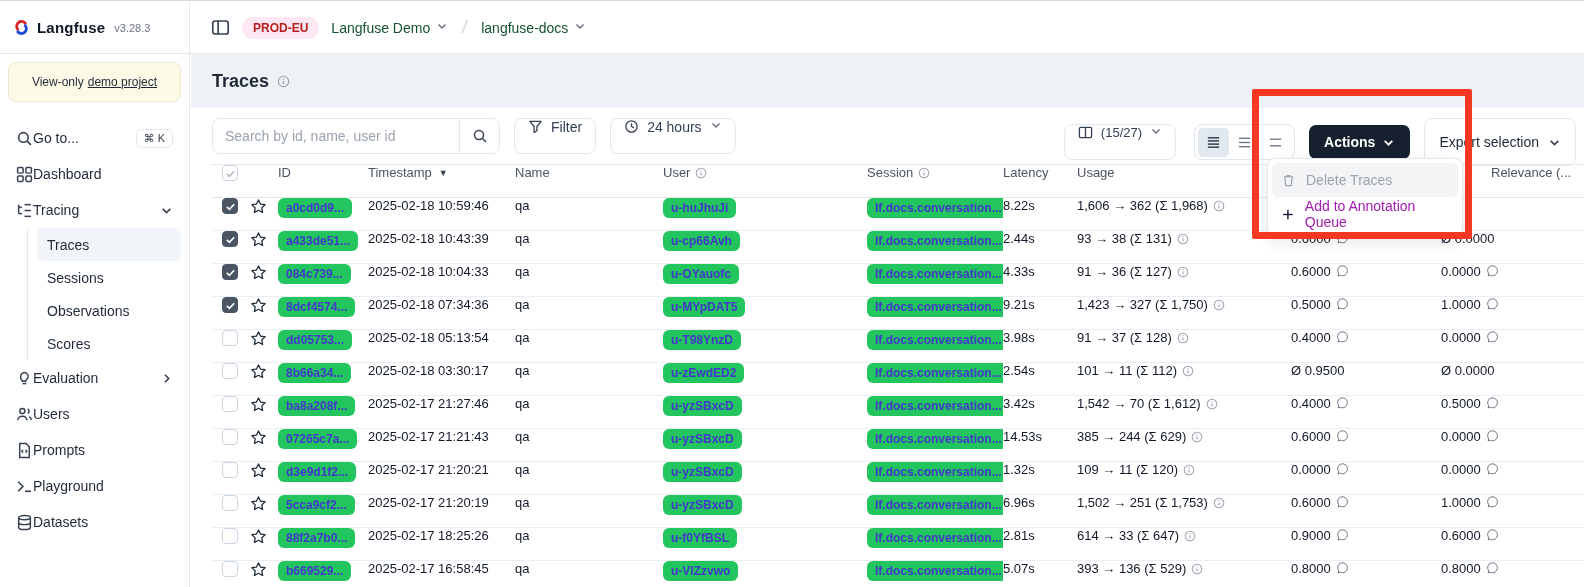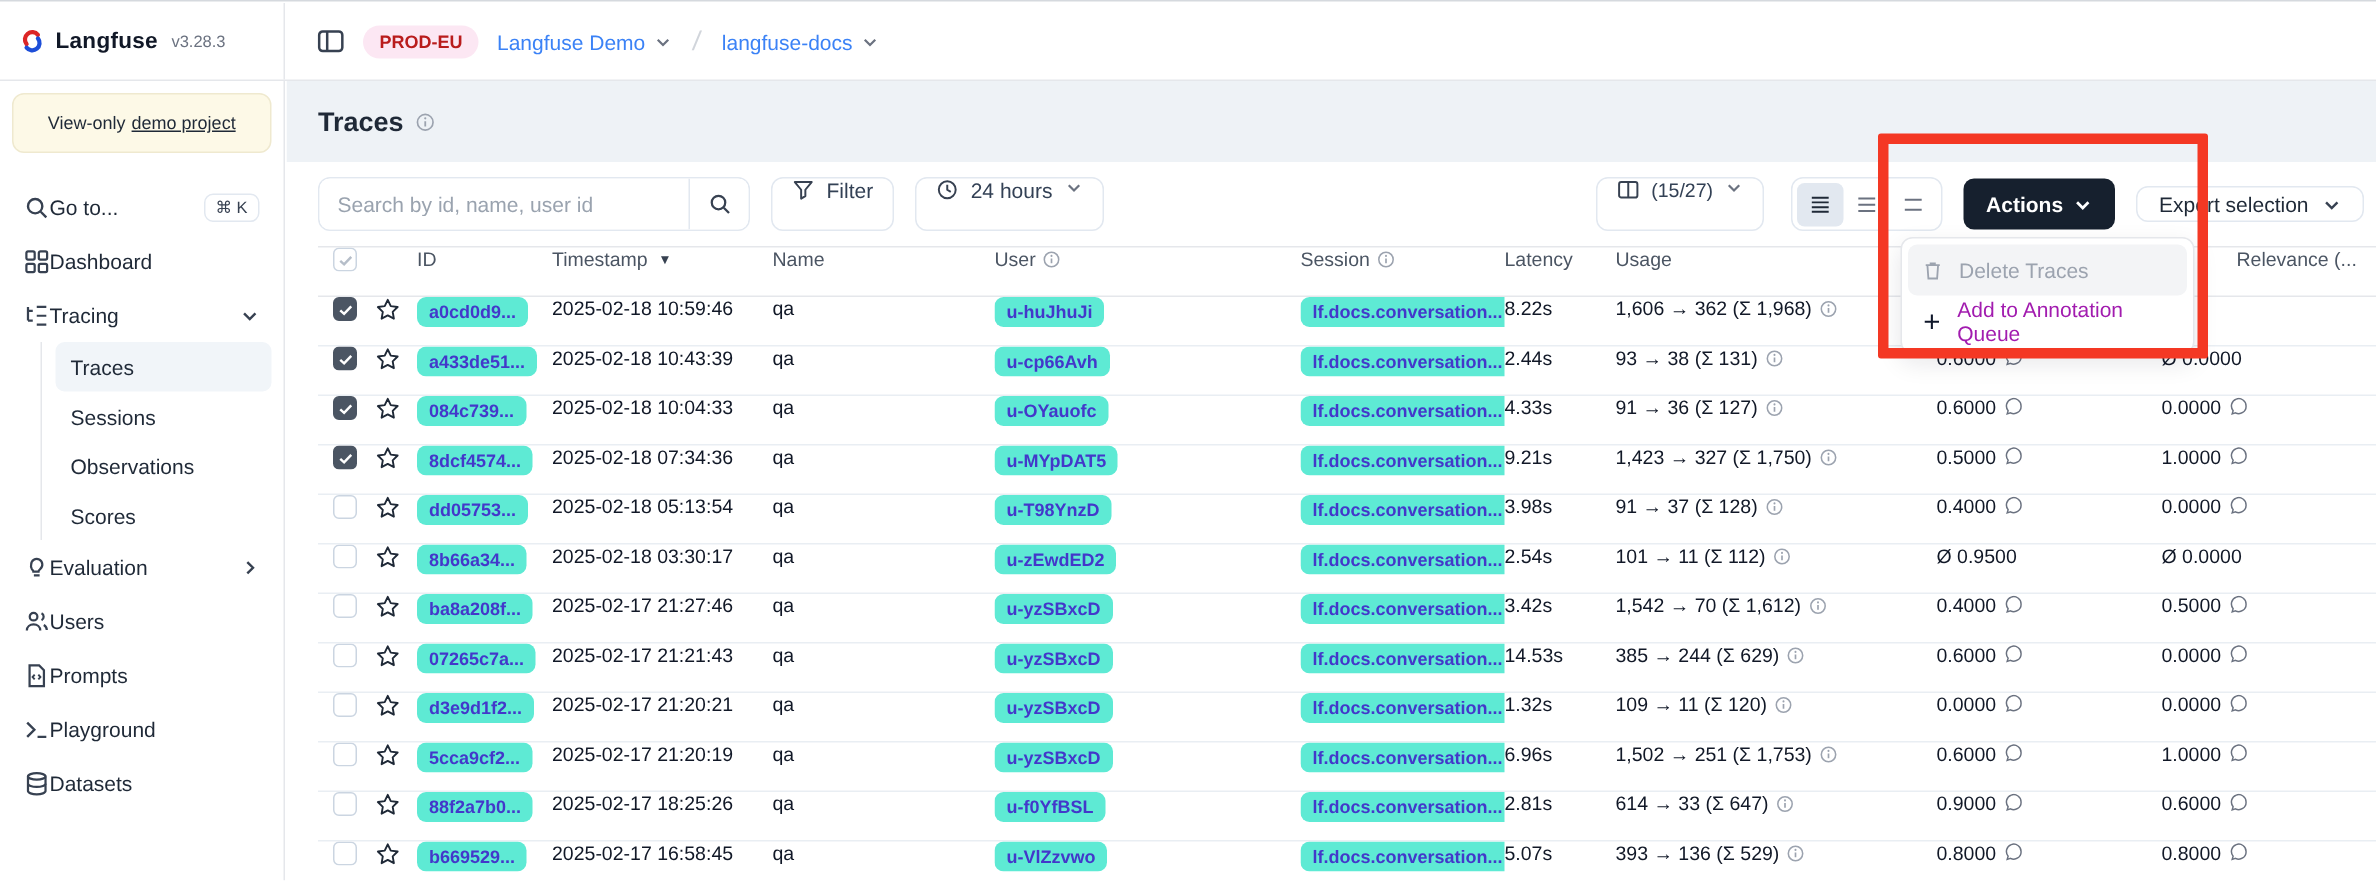--- a/index.html
+++ b/index.html
@@ -11,21 +11,21 @@
   
   .topbar { position:absolute; top:1px; left:0; right:0; height:52px; background:#fff;
     border-bottom:1px solid #e5e7eb; display:flex; }
   .topbar-left { width:190px; flex:0 0 190px; border-right:1px solid #e5e7eb;
     display:flex; align-items:center; gap:7px; padding-left:13px; }
   .brand-name { font-size:15px; font-weight:700; letter-spacing:.2px; }
   .brand-version { font-size:11px; color:#6b7280; margin-left:2px; }
   .topbar-main { flex:1; display:flex; align-items:center; gap:12px; padding-left:21px; }
   .env-badge { background:#fce7f3; color:#b91c1c; font-size:12px; font-weight:700;
     padding:4px 11px; border-radius:999px; }
-  .crumb { display:flex; align-items:center; gap:6px; font-size:14px; font-weight:500; color:#3b82f6; cursor:pointer; }
+  .crumb { display:flex; align-items:flex-start; gap:6px; font-size:14px; font-weight:500; color:#14532d; cursor:pointer; }
   .crumb-slash { color:#d1d5db; font-size:18px; font-weight:300; transform:skewX(-8deg); padding:0 2px; }
 
   
   .sidebar { position:absolute; top:53px; left:0; bottom:0; width:190px; background:#fff;
     border-right:1px solid #e5e7eb; }
   .view-banner { margin:8px; background:#fdf9e7; border:1px solid #efe9cf; border-radius:8px;
     height:40px; display:flex; align-items:center; justify-content:center; font-size:12px; color:#1f2937; gap:4px; }
   .view-banner u { text-decoration:underline; cursor:pointer; }
   .nav { padding:10px 8px 0 8px; }
   .nav-item { display:flex; align-items:center; height:36px; padding:0 8px;
@@ -51,35 +51,35 @@
   .search-btn { width:40px; border-left:1px solid #e2e8f0; display:flex; align-items:center; justify-content:center; background:#fff; cursor:pointer; }
   .tbtn { display:flex; align-items:flex-start; gap:8px; height:36px; padding:0 13px; background:#fff;
     border:1px solid #e2e8f0; border-radius:8px; font-size:14px; color:#334155; cursor:pointer; white-space:nowrap; }
   .toolbar-right { position:absolute; top:64px; right:8px; display:flex; align-items:center; }
   .gap18 { width:18px; } .gap14 { width:14px; }
   .seg-group { display:flex; align-items:center; height:36px; border:1px solid #e2e8f0; border-radius:8px; padding:0 3px; background:#fff; }
   .seg { width:31px; height:29px; display:flex; align-items:center; justify-content:center; border-radius:5px; cursor:pointer; }
   .seg.active { background:#e2e8f0; }
   .actions-btn { display:flex; align-items:center; gap:7px; height:34px; padding:0 15px; background:#16202e;
     color:#fff; font-size:14px; font-weight:600; border-radius:7px; cursor:pointer; }
-  .export-btn { display:flex; align-items:center; gap:9px; height:24px; padding:0 14px; background:#fff;
+  .export-btn { display:flex; align-items:center; gap:9px; height:48px; padding:0 14px; background:#fff;
     border:1px solid #e2e8f0; border-radius:8px; font-size:14px; font-weight:500; color:#1f2937; cursor:pointer; white-space:nowrap; }
 
   
   .table { position:absolute; top:110px; left:21px; right:0; }
   .trow { display:flex; align-items:flex-start; height:33px; border-bottom:1px solid #e9eef3; }
   .thead { height:34px; border-top:1px solid #e5e7eb; border-bottom:1px solid #e5e7eb;
     font-size:13px; color:#4b5563; font-weight:500; }
   .c { flex:0 0 auto; display:flex; align-items:center; gap:5px; overflow:hidden; white-space:nowrap; }
   .c-cb{width:38px; padding-left:10px;} .c-star{width:28px;} .c-id{width:90px;} .c-ts{width:147px;}
   .c-name{width:148px;} .c-user{width:168px;} .c-session{width:136px;margin-left:36px;} .c-lat{width:74px;}
   .c-usage{width:214px;} .c-sa{width:150px;} .c-sb{width:152px; } .c-sc{width:120px;}
   .c-sb.hdr-pad{padding-left:50px;}
   .cellt { font-size:13px; color:#111827; }
-  .badge { background:#5eead4; color:#4338ca; font-size:12px; font-weight:600;
+  .badge { background:#22c55e; color:#4338ca; font-size:12px; font-weight:600;
     padding:3px 8px; border-radius:6px; cursor:pointer; }
   .checkbox { width:16px; height:16px; border:1px solid #cbd5e1; border-radius:4px; background:#fff;
     display:flex; align-items:center; justify-content:center; cursor:pointer; }
   .checkbox.checked { background:#4b5563; border-color:#4b5563; }
   .sort-ind { font-size:9px; color:#374151; margin-left:2px; }
 
   
   .dropdown { position:absolute; left:1076px; top:104px; width:196px; background:#fff;
     border:1px solid #e5e7eb; border-radius:8px; box-shadow:0 6px 16px rgba(15,23,42,.10);
     padding:4px; z-index:50; }

